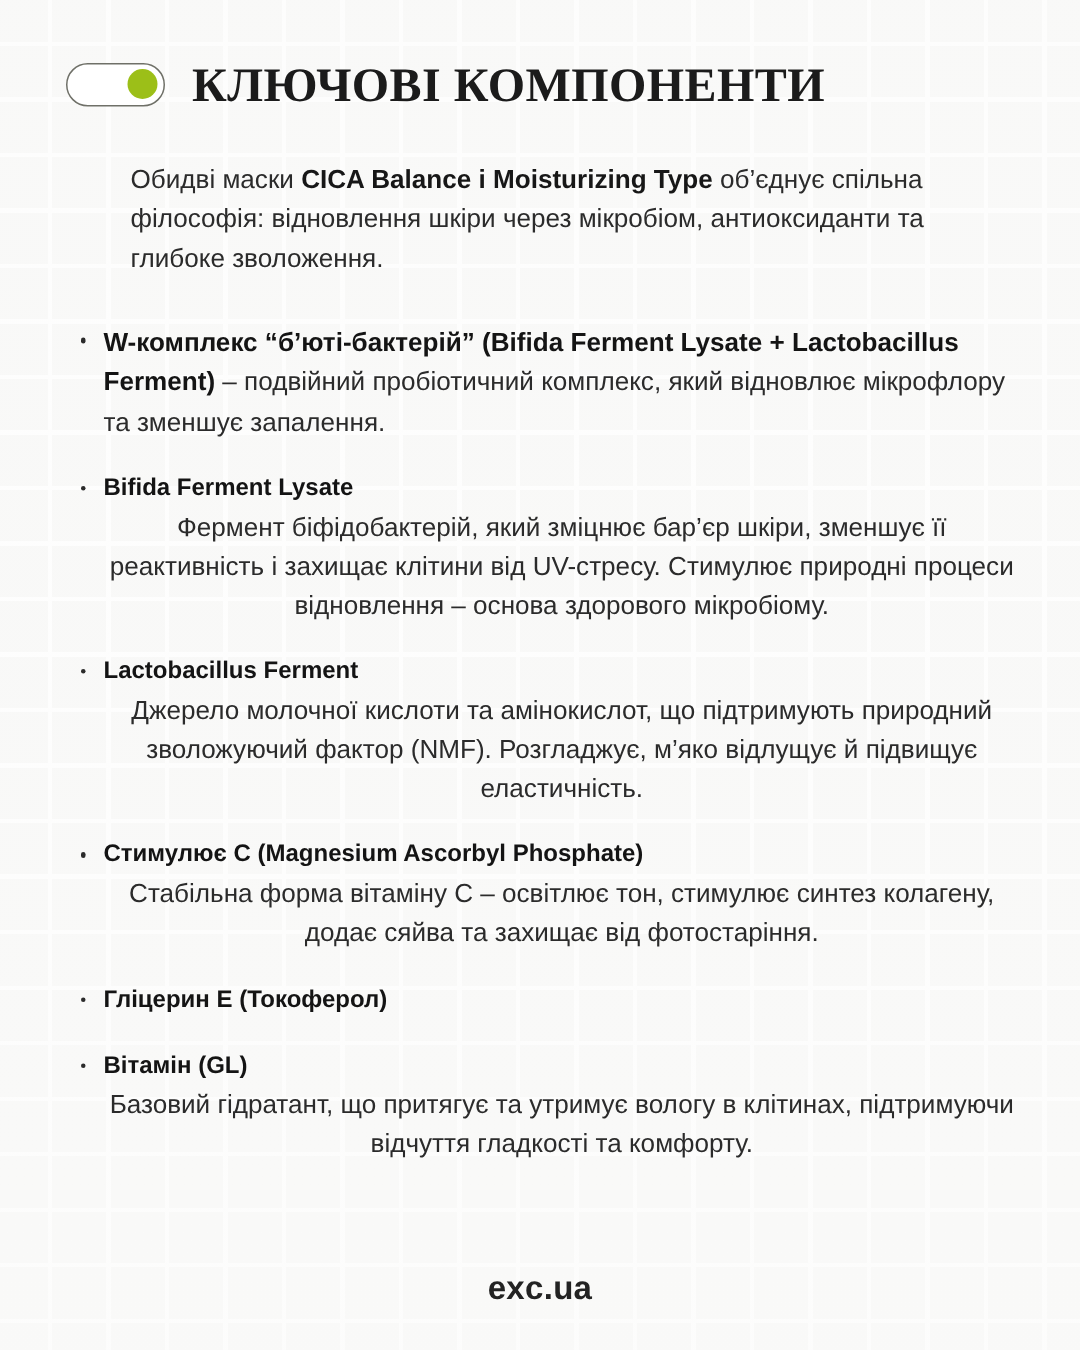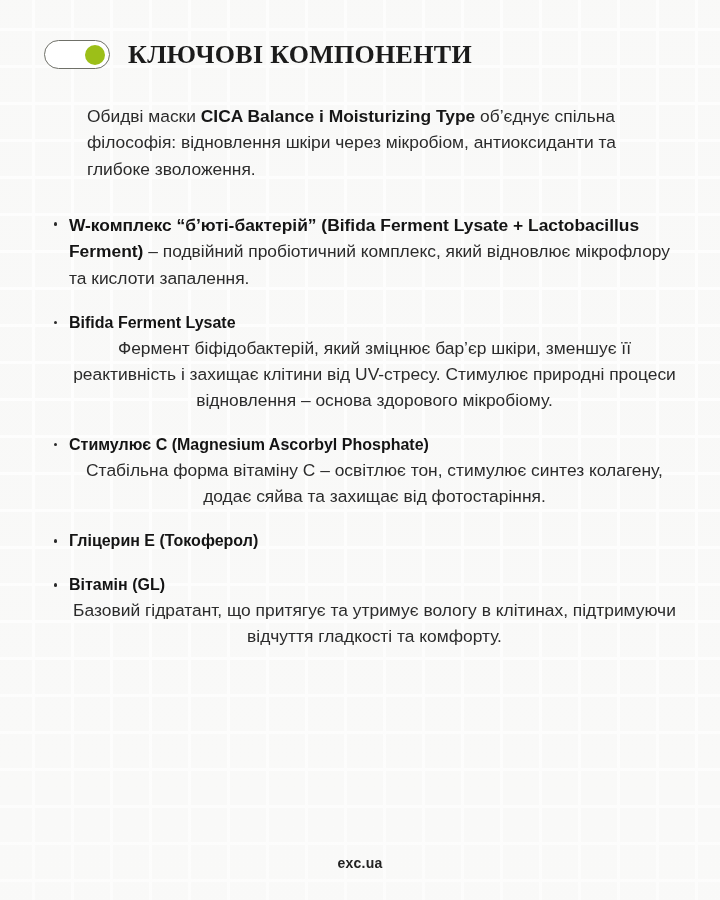--- a/index.html
+++ b/index.html
@@ -91,21 +91,21 @@
     transform: translateY(-50%);
     width: 20px;
     height: 20px;
     border-radius: 50%;
     background: #9cbf18;
   }
 
   .header-title {
     font-family: "Liberation Serif", "DejaVu Serif", serif;
     font-weight: 700;
-    font-size: 26px;
+    font-size: 32px;
     letter-spacing: 0.3px;
     color: #1b1b1b;
     line-height: 1;
     white-space: nowrap;
   }
 
   
   .intro {
     margin-top: 34px;
     padding-left: 2px;
@@ -182,21 +182,21 @@
   .footer {
     position: absolute;
     left: 0;
     right: 0;
     bottom: 28px;
     z-index: 2;
     text-align: center;
   }
 
   .footer-brand {
-    font-size: 14px;
+    font-size: 22px;
     font-weight: 600;
     letter-spacing: 0.2px;
     color: #232323;
   }
 </style>
 </head>
 <body>
 
 <div class="page">
 
@@ -210,29 +210,34 @@
     </div>
 
     <p class="intro">
       <span>Обидві маски </span><b>CICA Balance і Moisturizing Type</b><span> об’єднує спільна філософія: відновлення шкіри через мікробіом, антиоксиданти та глибоке зволоження.</span>
     </p>
 
     <ul class="list">
 
       <li class="list-item">
         <span class="bullet-dot"></span>
-        <span class="item-text"><b>W-комплекс “б’юті-бактерій” (Bifida Ferment Lysate + Lactobacillus Ferment)</b><span> – подвійний пробіотичний комплекс, який відновлює мікрофлору та кислоти запалення.</span></span>
+        <span class="item-text"><b>W-комплекс “б’юті-бактерій” (Bifida Ferment Lysate + Lactobacillus Ferment)</b><span> – подвійний пробіотичний комплекс, який відновлює мікрофлору та зменшує запалення.</span></span>
       </li>
 
       <li class="list-item">
         <span class="bullet-dot"></span>
         <span class="item-heading">Bifida Ferment Lysate</span>
         <span class="item-body">Фермент біфідобактерій, який зміцнює бар’єр шкіри, зменшує її реактивність і захищає клітини від UV-стресу. Стимулює природні процеси відновлення – основа здорового мікробіому.</span>
       </li>
 
+      <li class="list-item">
+        <span class="bullet-dot"></span>
+        <span class="item-heading">Lactobacillus Ferment</span>
+        <span class="item-body">Джерело молочної кислоти та амінокислот, що підтримують природний зволожуючий фактор (NMF). Розгладжує, м’яко відлущує й підвищує еластичність.</span>
+      </li>
 
       <li class="list-item">
         <span class="bullet-dot"></span>
         <span class="item-heading">Стимулює C (Magnesium Ascorbyl Phosphate)</span>
         <span class="item-body">Стабільна форма вітаміну C – освітлює тон, стимулює синтез колагену, додає сяйва та захищає від фотостаріння.</span>
       </li>
 
       <li class="list-item">
         <span class="bullet-dot"></span>
         <span class="item-heading">Гліцерин E (Токоферол)</span>

